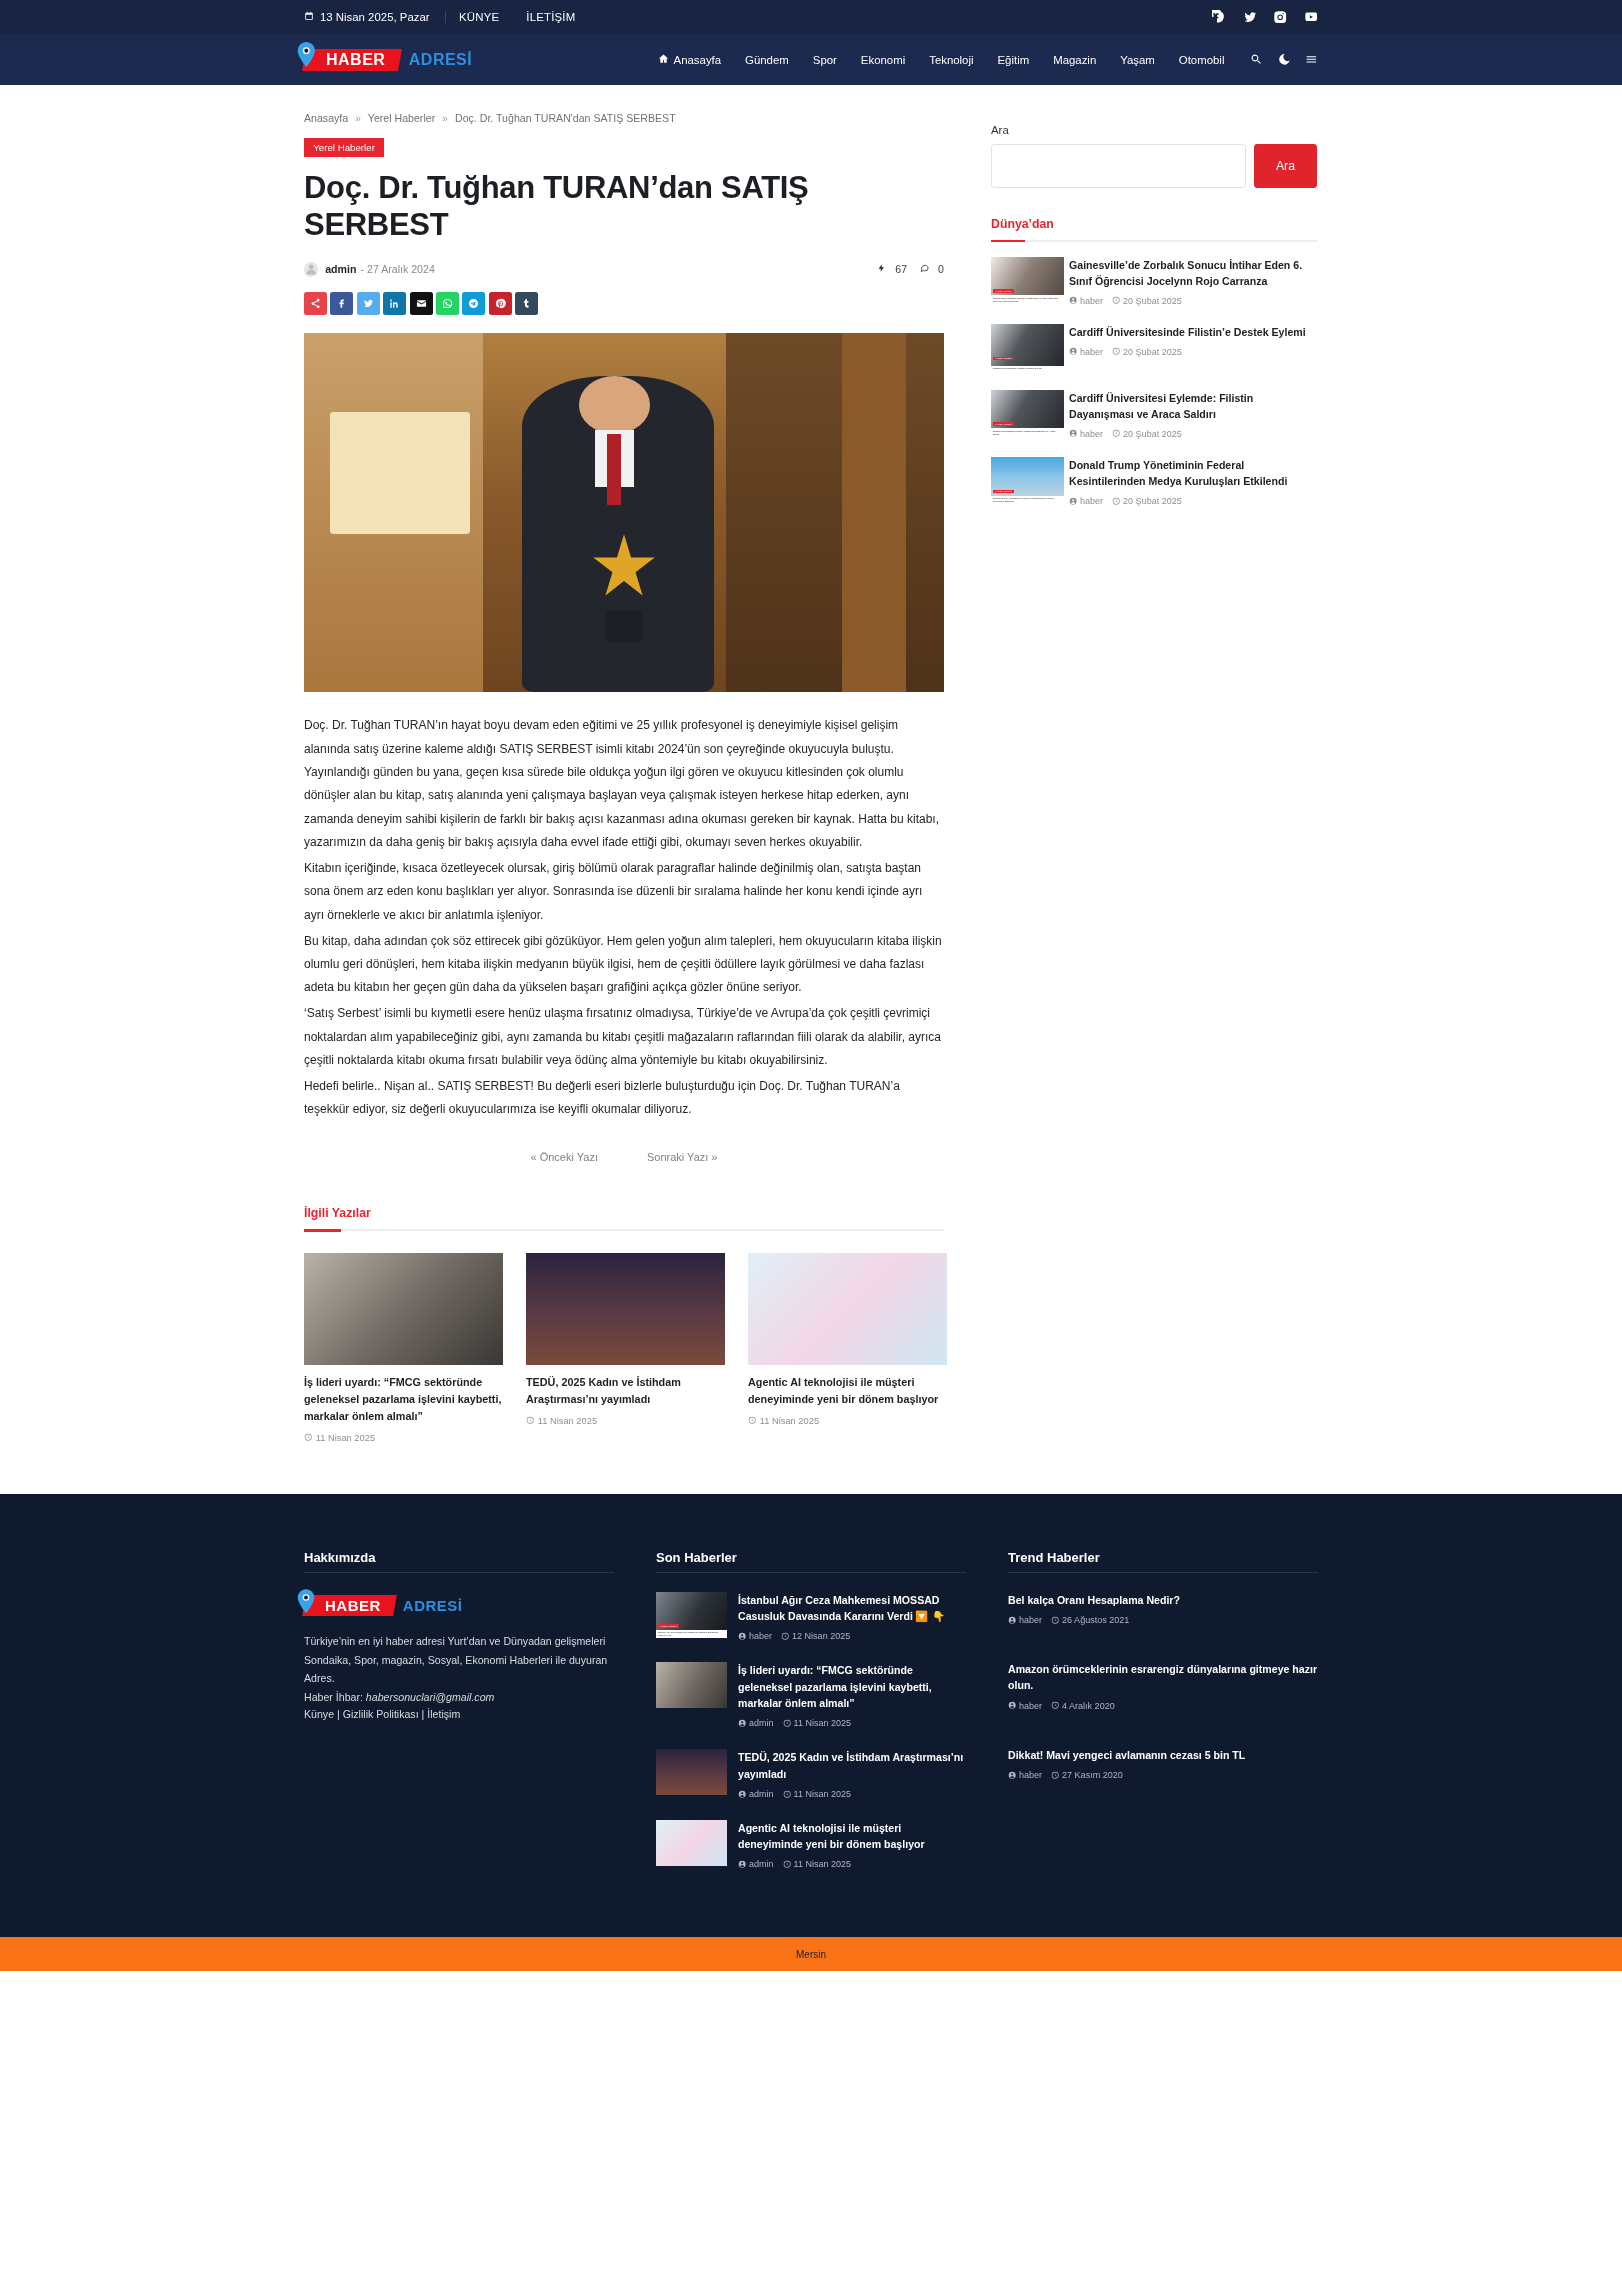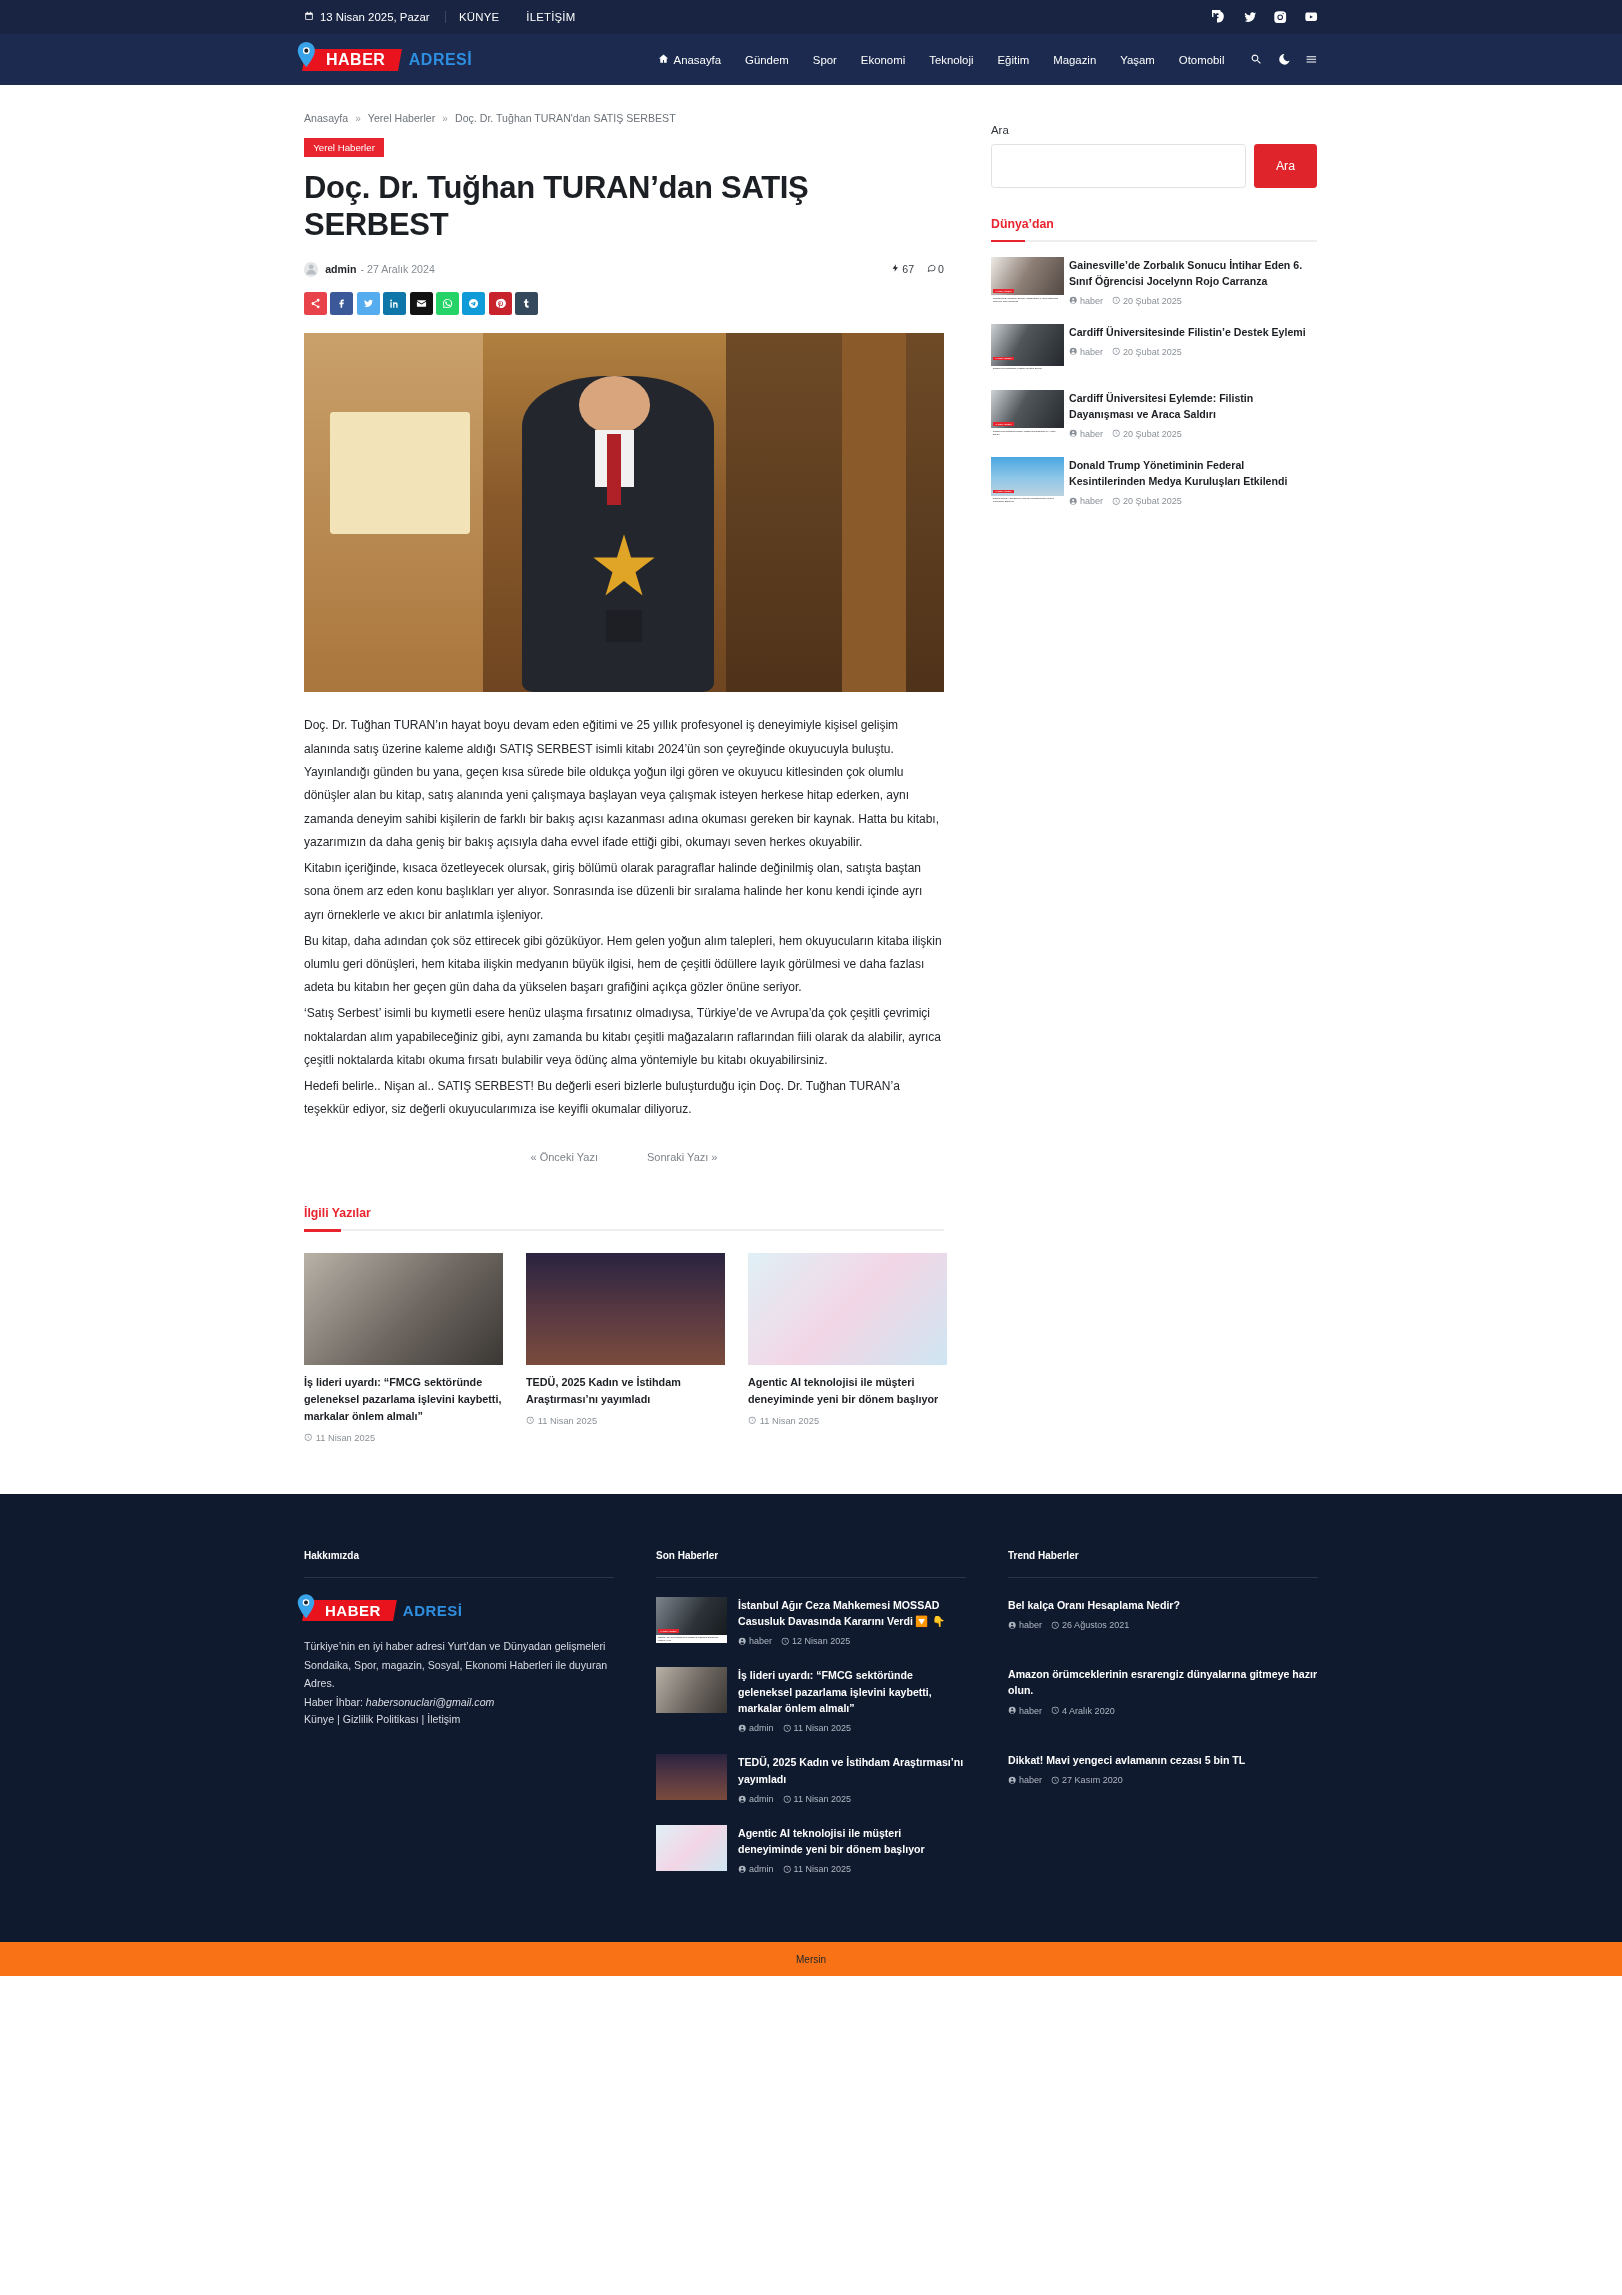--- a/index.html
+++ b/index.html
@@ -91,21 +91,21 @@
   .meta-row { display:flex; align-items:center; margin-bottom:15px;}
   .avatar {
     width:14.4px; height:14.4px; border-radius:50%; background:#e4e6e8;
     margin-right:6.8px; display:flex; align-items:center; justify-content:center;
     overflow:hidden;
   }
   .avatar svg { width:14.4px; height:14.4px; fill:#b9bec4; }
   .meta-author { font-size:10.6px; color:#21252a; font-weight:600; }
   .meta-date { font-size:10.6px; color:#868c93; margin-left:4.2px;}
   .meta-right { margin-left:auto; display:flex; align-items:center; gap:12.7px; font-size:10.6px; color:#3b4048;}
-  .meta-right span.ic { display:inline-flex; align-items:flex-end; gap:2px;}
+  .meta-right span.ic { display:inline-flex; align-items:flex-end; gap:9px;}
   .meta-right svg { width:9.3px; height:10px; }
 
   .share-row { display:flex; gap:3.4px; margin-bottom:18.6px;}
   .share-btn {
     width:23px; height:23px; display:flex; align-items:center; justify-content:center;
     border-radius:2.5px;
   }
   .share-btn svg { width:11px; height:11px; fill:#fff; }
 
   .hero-img {
@@ -157,21 +157,21 @@
   .side-thumb .cap { position:absolute; left:0; right:0; bottom:0; background:#fff; color:#222; font-size:2.4px; padding:1.3px 1.7px; line-height:1.25;}
   .side-title { font-size:10.6px; line-height:1.45; color:#1c1f23; font-weight:600;}
   .side-meta { display:flex; gap:9.3px; font-size:9px; color:#8a9097; margin-top:6px;}
   .side-meta span { display:flex; align-items:center; gap:2.5px;}
   .side-meta svg { width:8.4px; height:8.4px; fill:#8a9097;}
 
   
   .footer { background:#101a2f; color:#fff; padding:56px 0 0 0; }
   .footer-inner { width:100%; max-width:1014px; margin:0 auto; display:flex; gap:42px; padding-bottom:47px;}
   .fcol { flex:1; }
-  .fcol h4 { font-size:10px; font-weight:bold; padding-bottom:16px; margin-bottom:18.6px; border-bottom:0.8px solid #2b3548; }
+  .fcol h4 { font-size:13px; font-weight:bold; padding-bottom:7px; margin-bottom:18.6px; border-bottom:0.8px solid #2b3548; }
   .f-logo { display:flex; align-items:center; height:27px; margin-bottom:13.5px; position:relative;}
   .f-logo-shape { position:relative; display:flex; align-items:center; height:21px; background:#e8131d; padding:0 14.4px 0 21px; transform:skewX(-10deg);}
   .f-logo-shape span { transform:skewX(10deg); color:#fff; font-weight:bold; font-size:15px; letter-spacing:0.5px;}
   .f-logo-pin { position:absolute; left:-6.8px; top:-2.5px; width:18px; height:24.5px; z-index:3;}
   .f-logo-adresi { color:#2e8fe0; font-weight:bold; font-size:15px; letter-spacing:0.5px; margin-left:7.6px;}
   .f-about { font-size:10.6px; line-height:1.75; color:#d8dce2;}
   .f-about em { font-style:italic; }
   .f-links { font-size:10.6px; color:#d8dce2; margin-top:1.7px;}
 
   .f-item { display:flex; gap:11px; margin-bottom:21px;}

